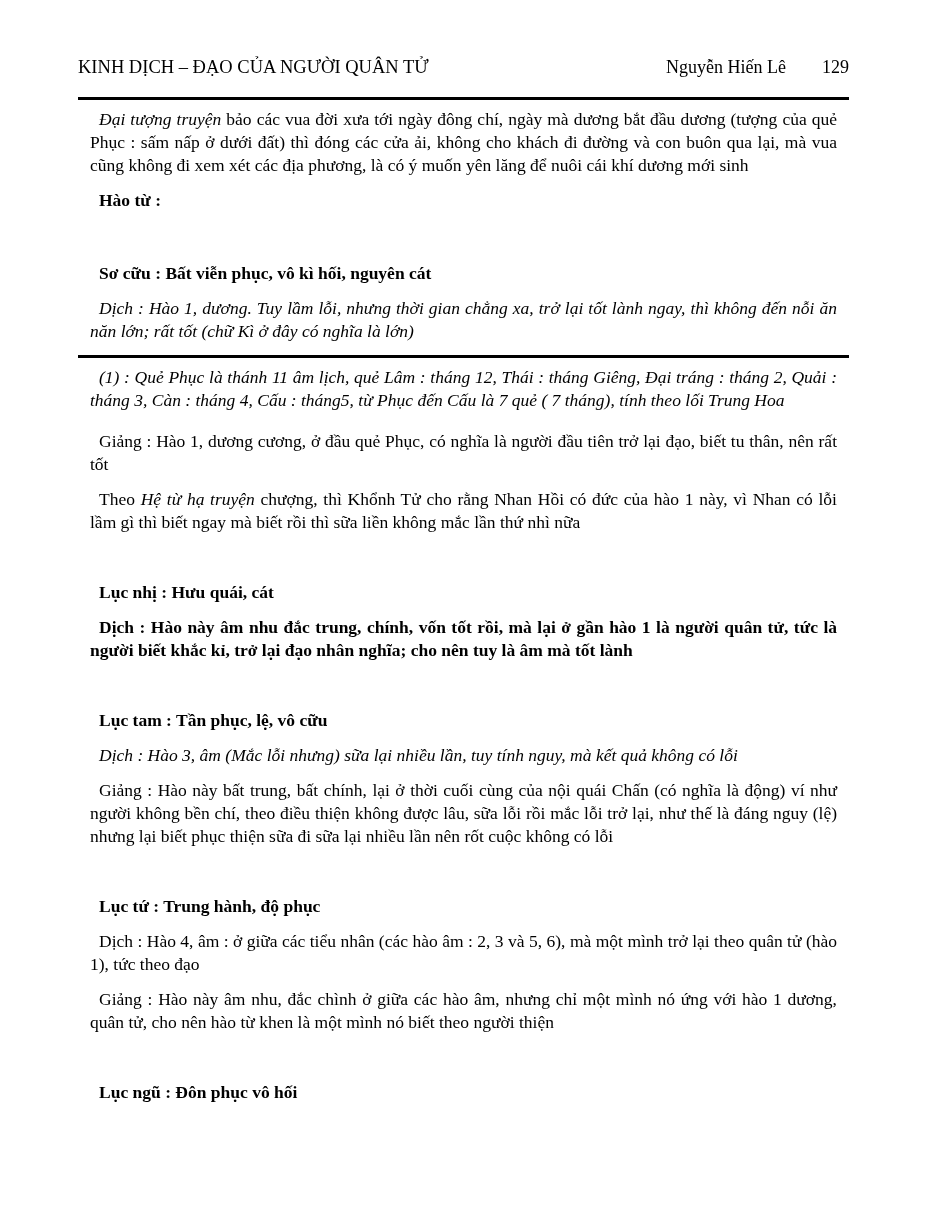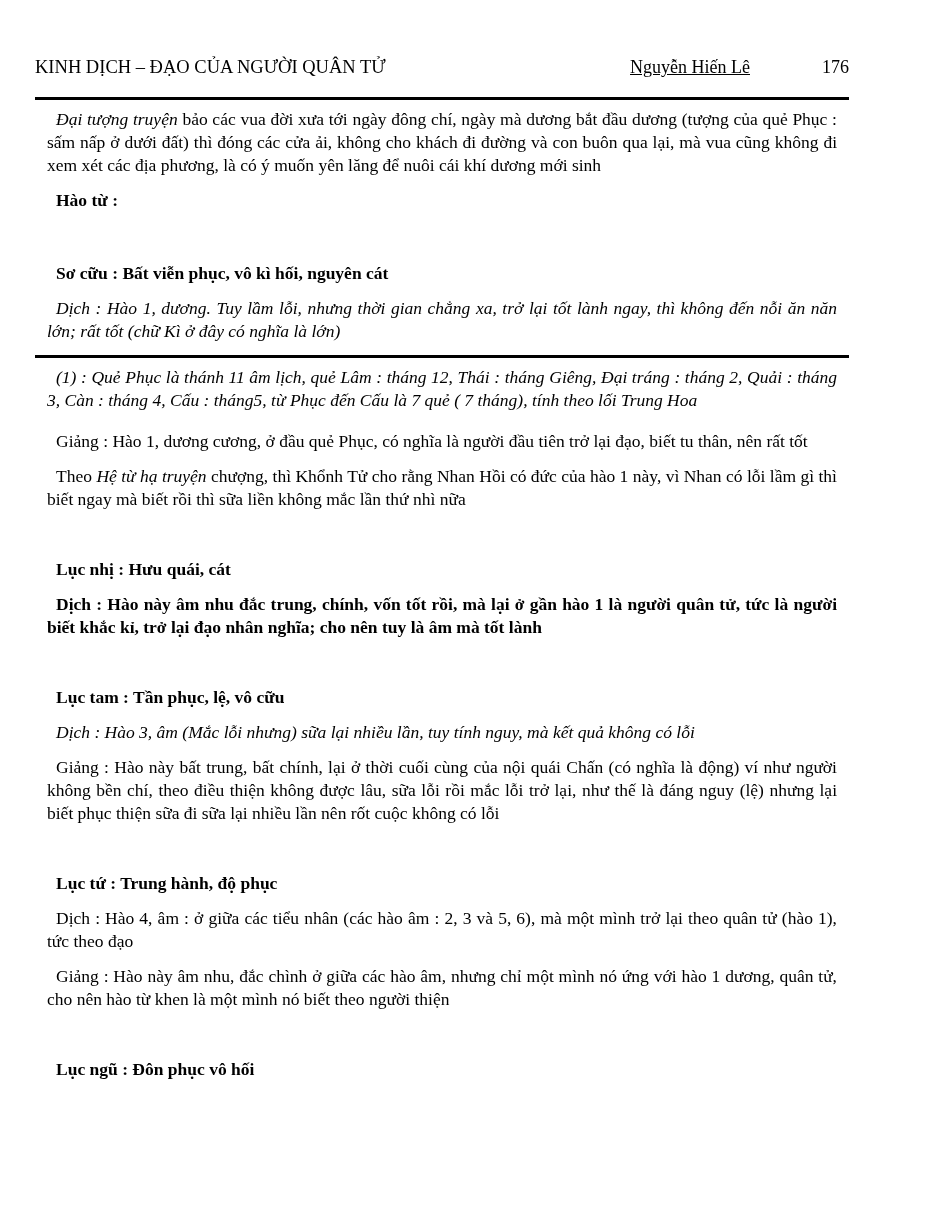--- a/index.html
+++ b/index.html
@@ -10,36 +10,35 @@
   .page {
     position: relative;
     width: 935px;
     height: 1210px;
     background: #ffffff;
     color: #000000;
     font-family: "Liberation Serif", "DejaVu Serif", serif;
     font-size: 17.5px;
     line-height: 23px;
     box-sizing: border-box;
-    padding: 56px 86px 0 35px;
+    padding: 56px 86px 0 78px;
     overflow: hidden;
   }
   .header-row {
     display: flex;
     align-items: baseline;
     white-space: nowrap;
   }
   .header-title {
     font-size: 18.5px;
     flex: 1 1 auto;
   }
   .header-author {
     font-size: 18px;
-    margin-right: 72px;
-    text-decoration: underline;
+    margin-right: 36px;
   }
   .header-page {
     font-size: 18px;
   }
   .rule {
     border: 0;
     border-top: 3px solid #000000;
     margin: 0;
   }
   .rule-header { margin-top: 18px; }
@@ -58,21 +57,21 @@
   .no-justify { text-align: left; font-weight: bold; }
 </style>
 </head>
 <body>
 
 <div class="page">
 
   <div class="header-row">
     <span class="header-title">KINH DỊCH – ĐẠO CỦA NGƯỜI QUÂN TỬ</span>
     <span class="header-author">Nguyễn Hiến Lê</span>
-    <span class="header-page">176</span>
+    <span class="header-page">129</span>
   </div>
 
   <hr class="rule rule-header">
 
   <p class="mt-sm"><span class="it">Đại tượng truyện</span><span> bảo các vua đời xưa tới ngày đông chí, ngày mà dương bắt đầu dương (tượng của quẻ Phục : sấm nấp ở dưới đất) thì đóng các cửa ải, không cho khách đi đường và con buôn qua lại, mà vua cũng không đi xem xét các địa phương, là có ý muốn yên lăng để nuôi cái khí dương mới sinh</span></p>
 
   <p class="mt-md no-justify">Hào từ :</p>
 
   <p class="no-justify" style="margin-top:50px;">Sơ cữu : Bất viễn phục, vô kì hối, nguyên cát</p>
 

